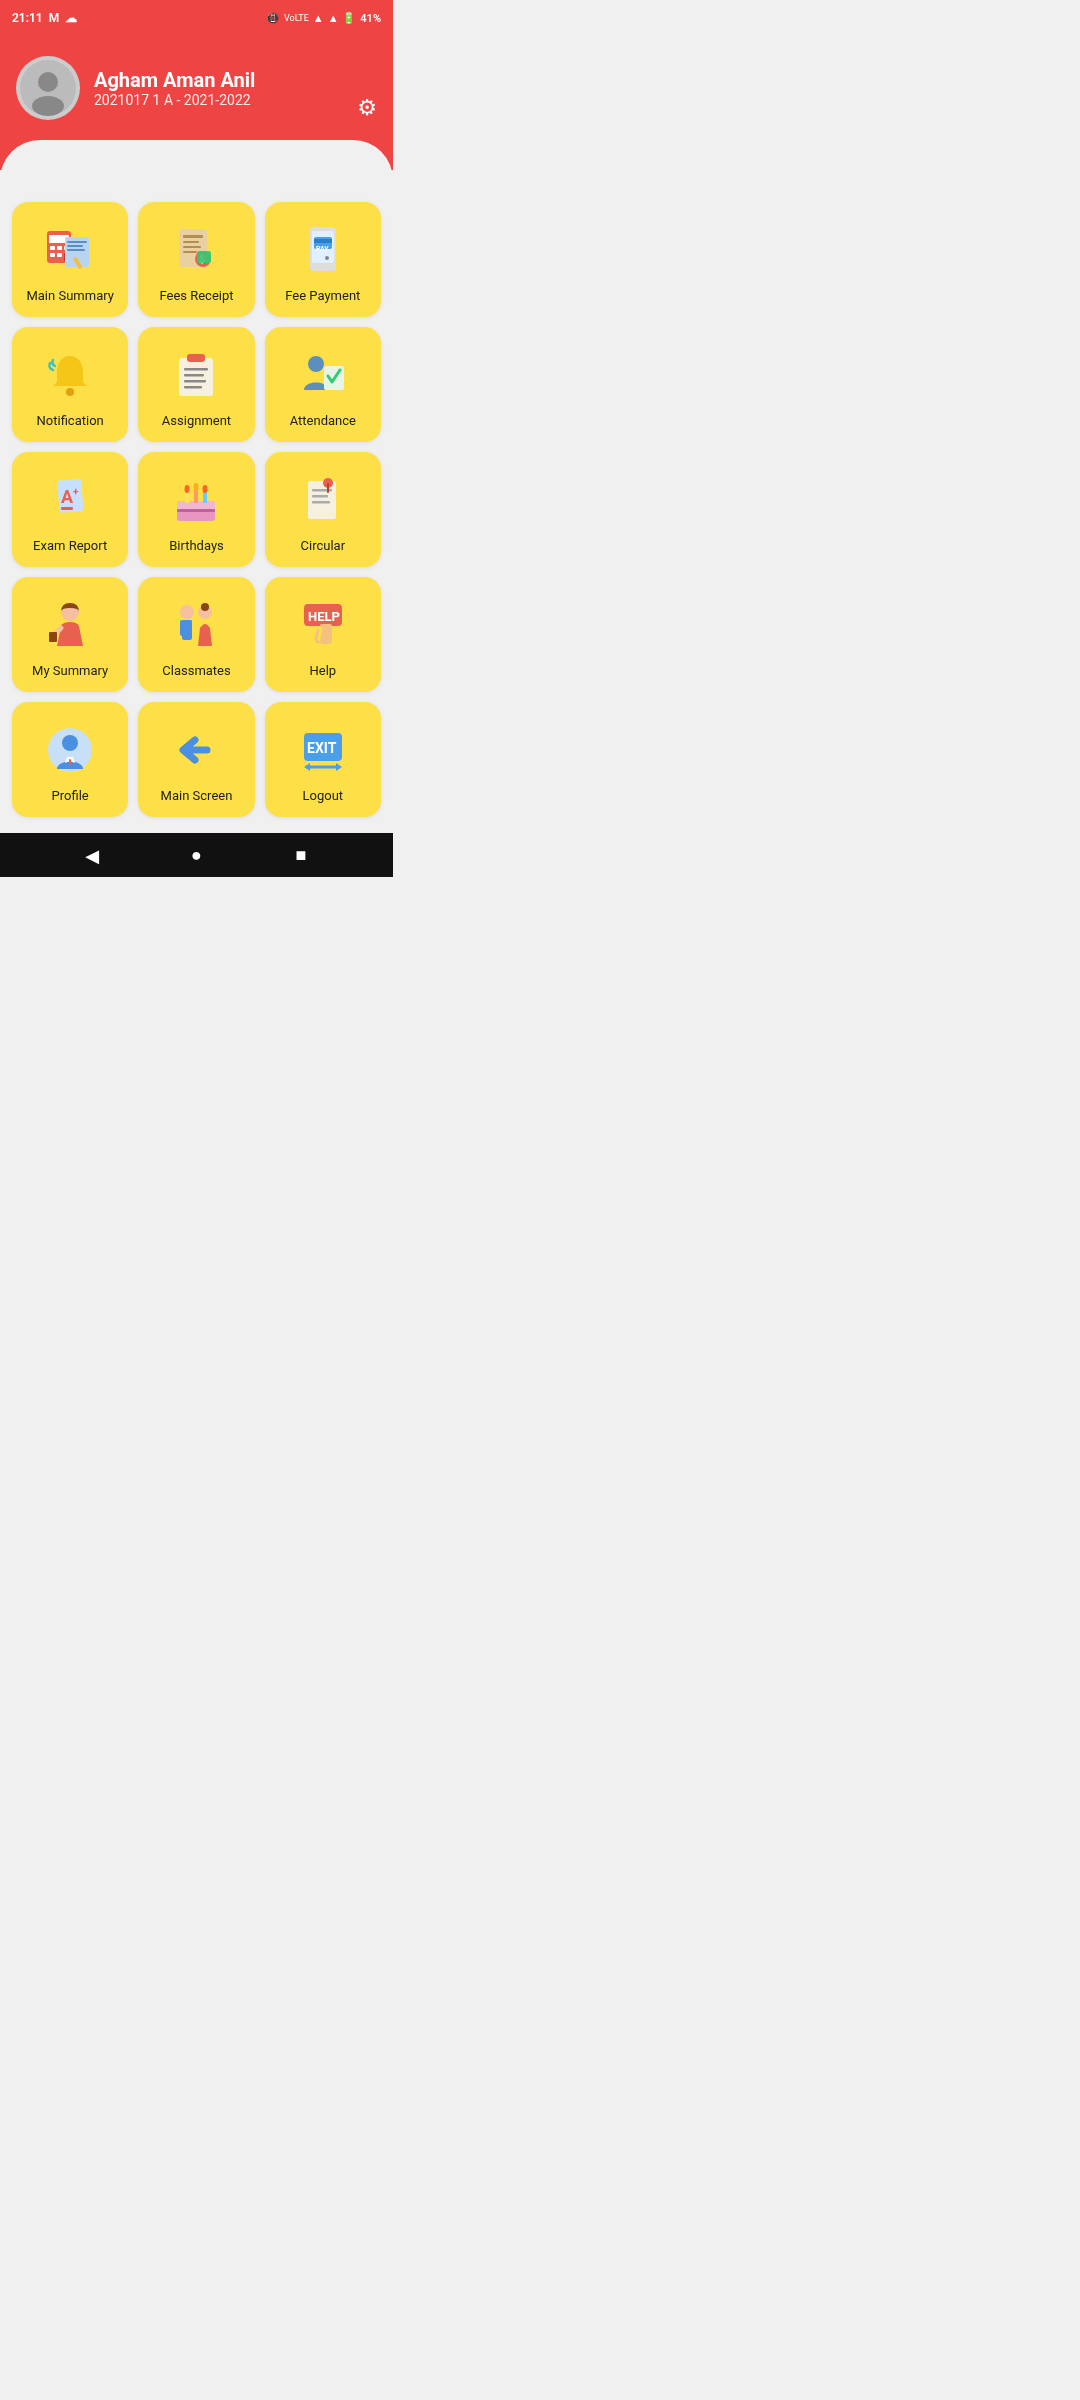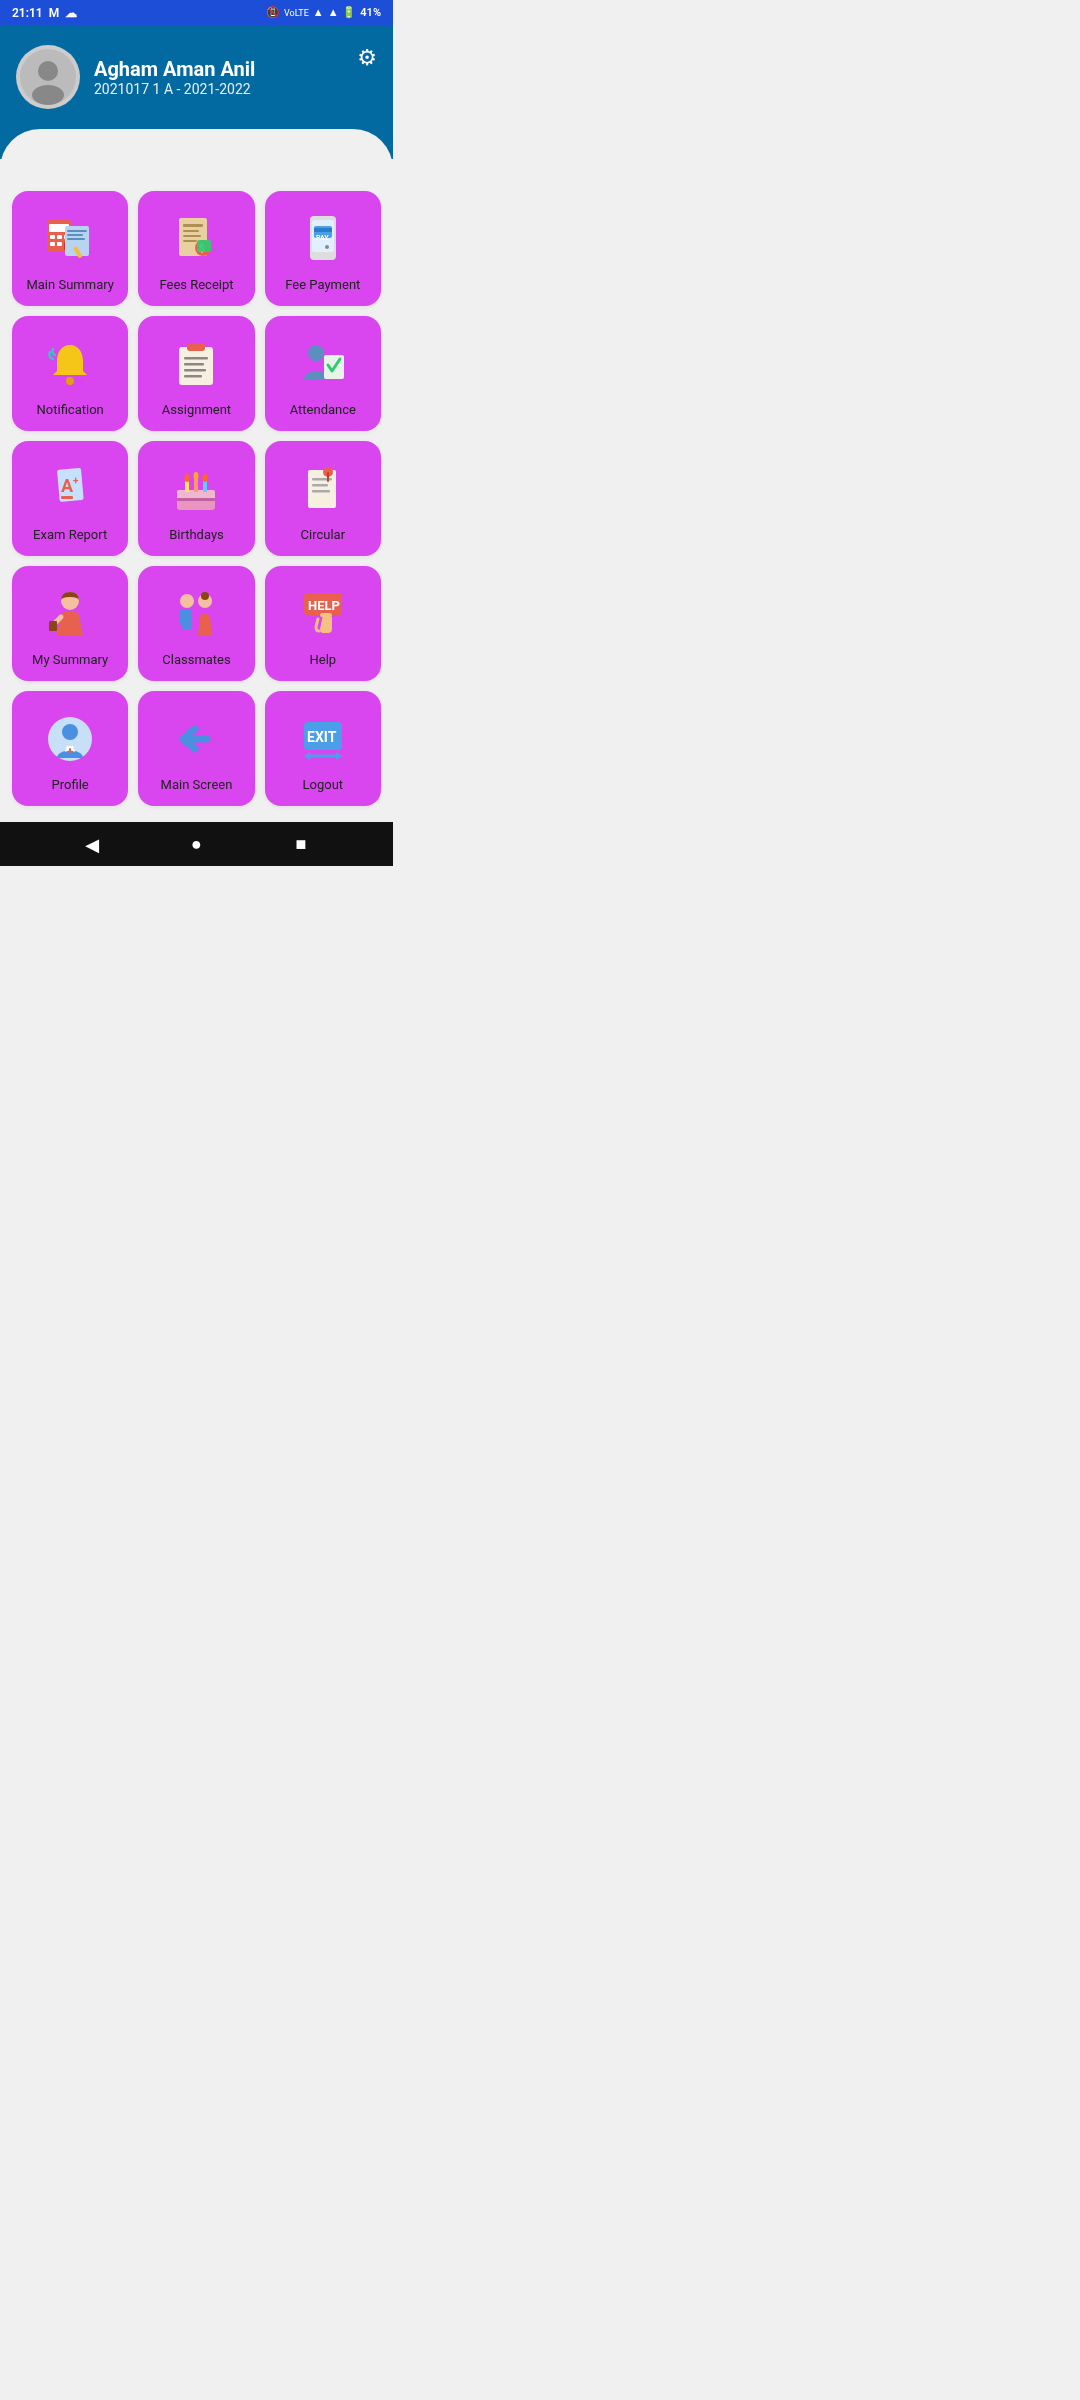--- a/index.html
+++ b/index.html
@@ -7,40 +7,40 @@
     body {
       width: 393px;
       min-height: 873px;
       font-family: 'Roboto', Arial, sans-serif;
       background: #f0f0f0;
       overflow-x: hidden;
     }
 
     
     .status-bar {
-      background: #1d4ed8;
-      height: 25px;
+      background: #ef4444;
+      height: 36px;
       display: flex;
       justify-content: space-between;
       align-items: center;
       padding: 0 12px;
       color: white;
       font-size: 12px;
       font-weight: 600;
       gap: 24px;
     }
     .status-left { display: flex; align-items: center; gap: 6px; }
     .status-right { display: flex; align-items: center; gap: 4px; font-size: 11px; }
 
     
     .header {
-      background: #0369a1;
+      background: #ef4444;
       padding: 20px 16px 50px 16px;
       display: flex;
-      align-items: flex-start;
+      align-items: flex-end;
       justify-content: space-between;
       position: relative;
     }
     .header-left { display: flex; align-items: center; gap: 14px; }
     .avatar {
       width: 64px;
       height: 64px;
       border-radius: 32px;
       background: #ccc;
       display: flex;
@@ -84,21 +84,21 @@
     .grid-container {
       padding: 16px 12px 16px 12px;
       margin-top: 16px;
     }
     .grid {
       display: grid;
       grid-template-columns: repeat(3, 1fr);
       gap: 10px;
     }
     .grid-item {
-      background: #d946ef;
+      background: #fde047;
       border-radius: 16px;
       display: flex;
       flex-direction: column;
       align-items: center;
       justify-content: center;
       padding: 18px 8px 14px 8px;
       cursor: pointer;
       box-shadow: 0 1px 4px rgba(0,0,0,0.08);
       min-height: 110px;
     }

